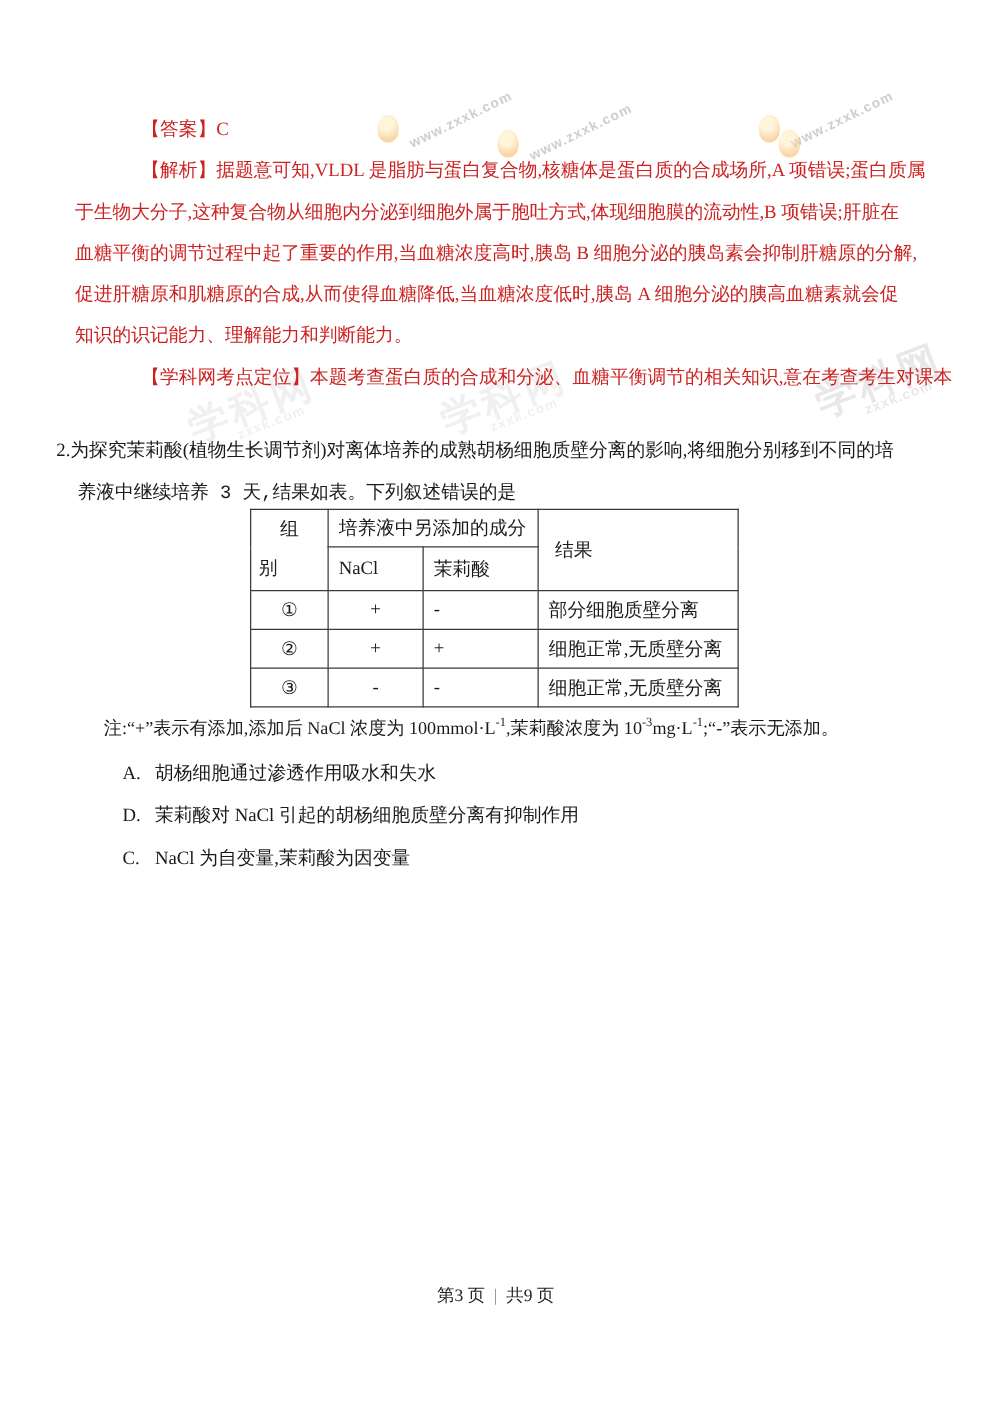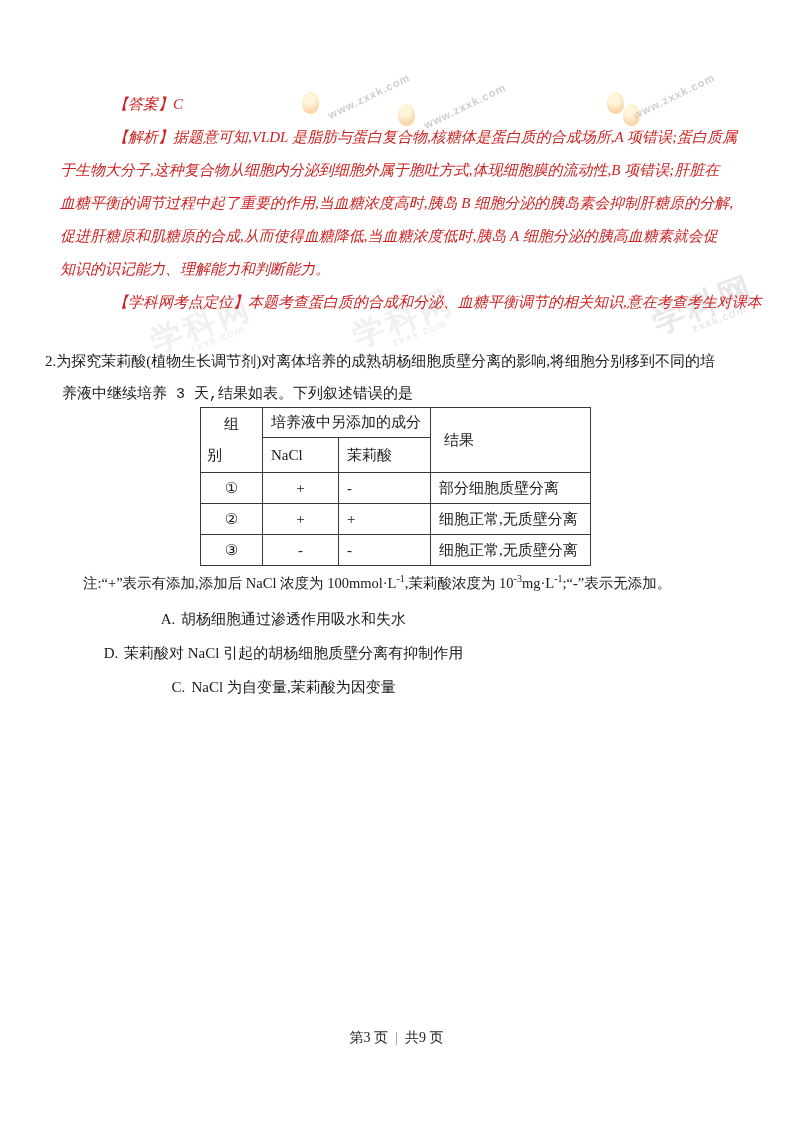--- a/index.html
+++ b/index.html
@@ -40,21 +40,21 @@
     white-space:nowrap;letter-spacing:3px;line-height:1;
   }
   .wm-brand .dom{display:block;font-size:11px;letter-spacing:1px;margin:-2px 0 0 34px;}
   .wm-brand.darker{color:rgba(120,120,132,.17);}
   
   .red-section{
     position:absolute;left:60px;top:88px;width:676px;
     color:var(--accent-red);
     font-size:15px;
   }
-  .red-section .line{line-height:33px;white-space:nowrap;font-style:italic;}
+  .red-section .line{line-height:33px;white-space:nowrap;}
   .line.indent{padding-left:53px;}
   
   .question{
     position:absolute;left:45px;top:345px;width:708px;
     font-size:15px;
   }
   .question .line{line-height:33px;white-space:nowrap;}
   .question .line.wrap{padding-left:17px;font-family:Liberation Mono, monospace;}
   
   .results-table{
@@ -75,21 +75,21 @@
   .group-cell .gc1{display:block;text-align:center;line-height:31px;}
   .group-cell .gc2{display:block;text-align:left;padding-left:6px;line-height:31px;}
   
   .note{
     position:absolute;left:83px;top:568px;width:670px;
     font-size:14.5px;line-height:30px;white-space:nowrap;
   }
   .note sup{font-size:10px;vertical-align:super;line-height:0;}
   
   .options{position:absolute;left:98px;top:602px;font-size:15px;}
-  .option{line-height:34px;white-space:nowrap;text-align:center;}
+  .option{line-height:34px;white-space:nowrap;}
   .opt-label{display:inline-block;min-width:26px;}
   
   .footer{
     position:absolute;left:0;right:0;top:1028px;
     text-align:center;font-size:14px;line-height:20px;
     color:#222;
   }
   .footer .sep{color:var(--footer-sep);padding:0 7px;}
 </style>
 </head>

